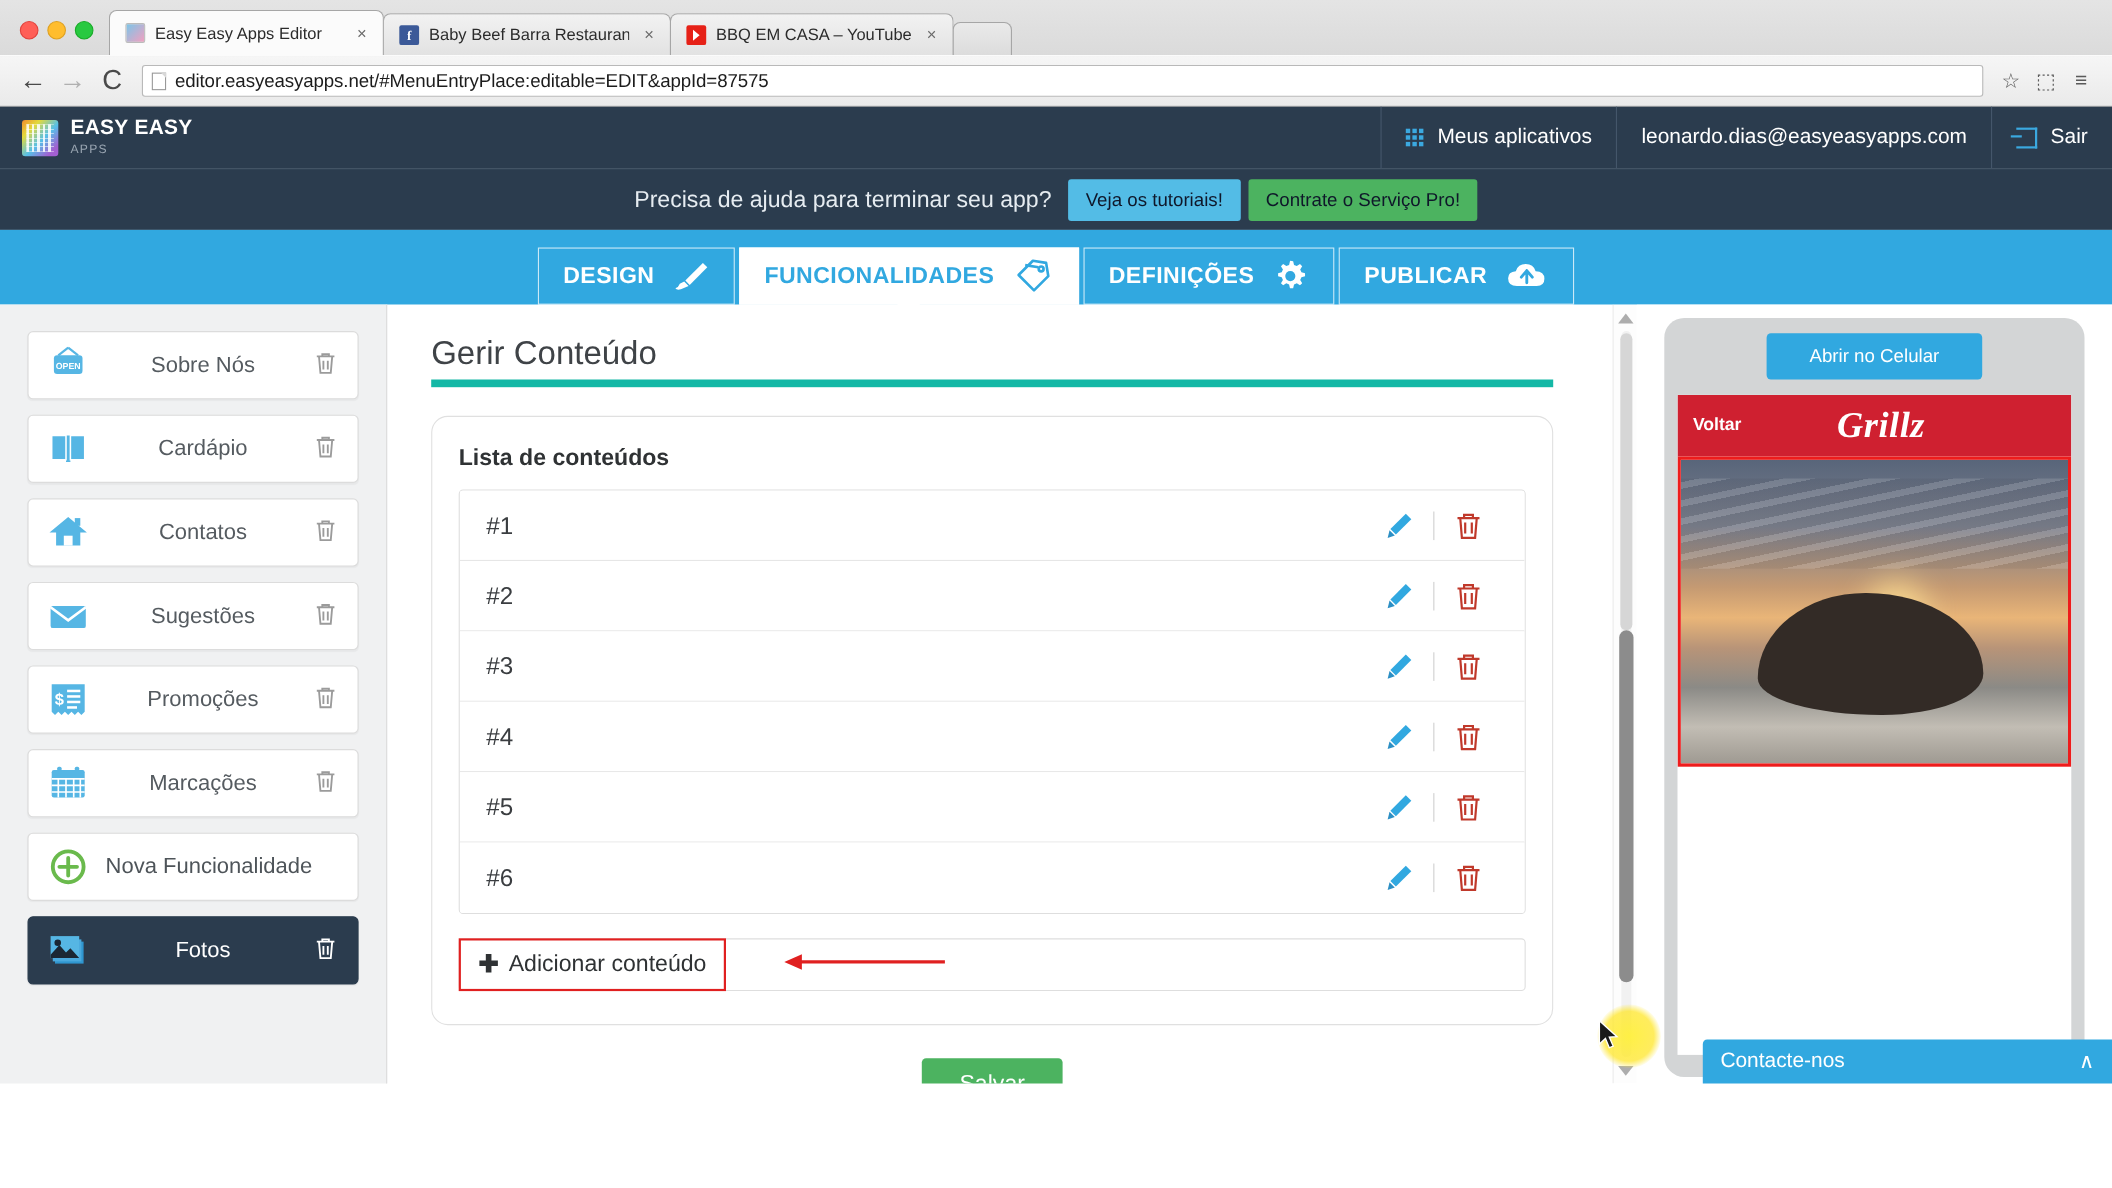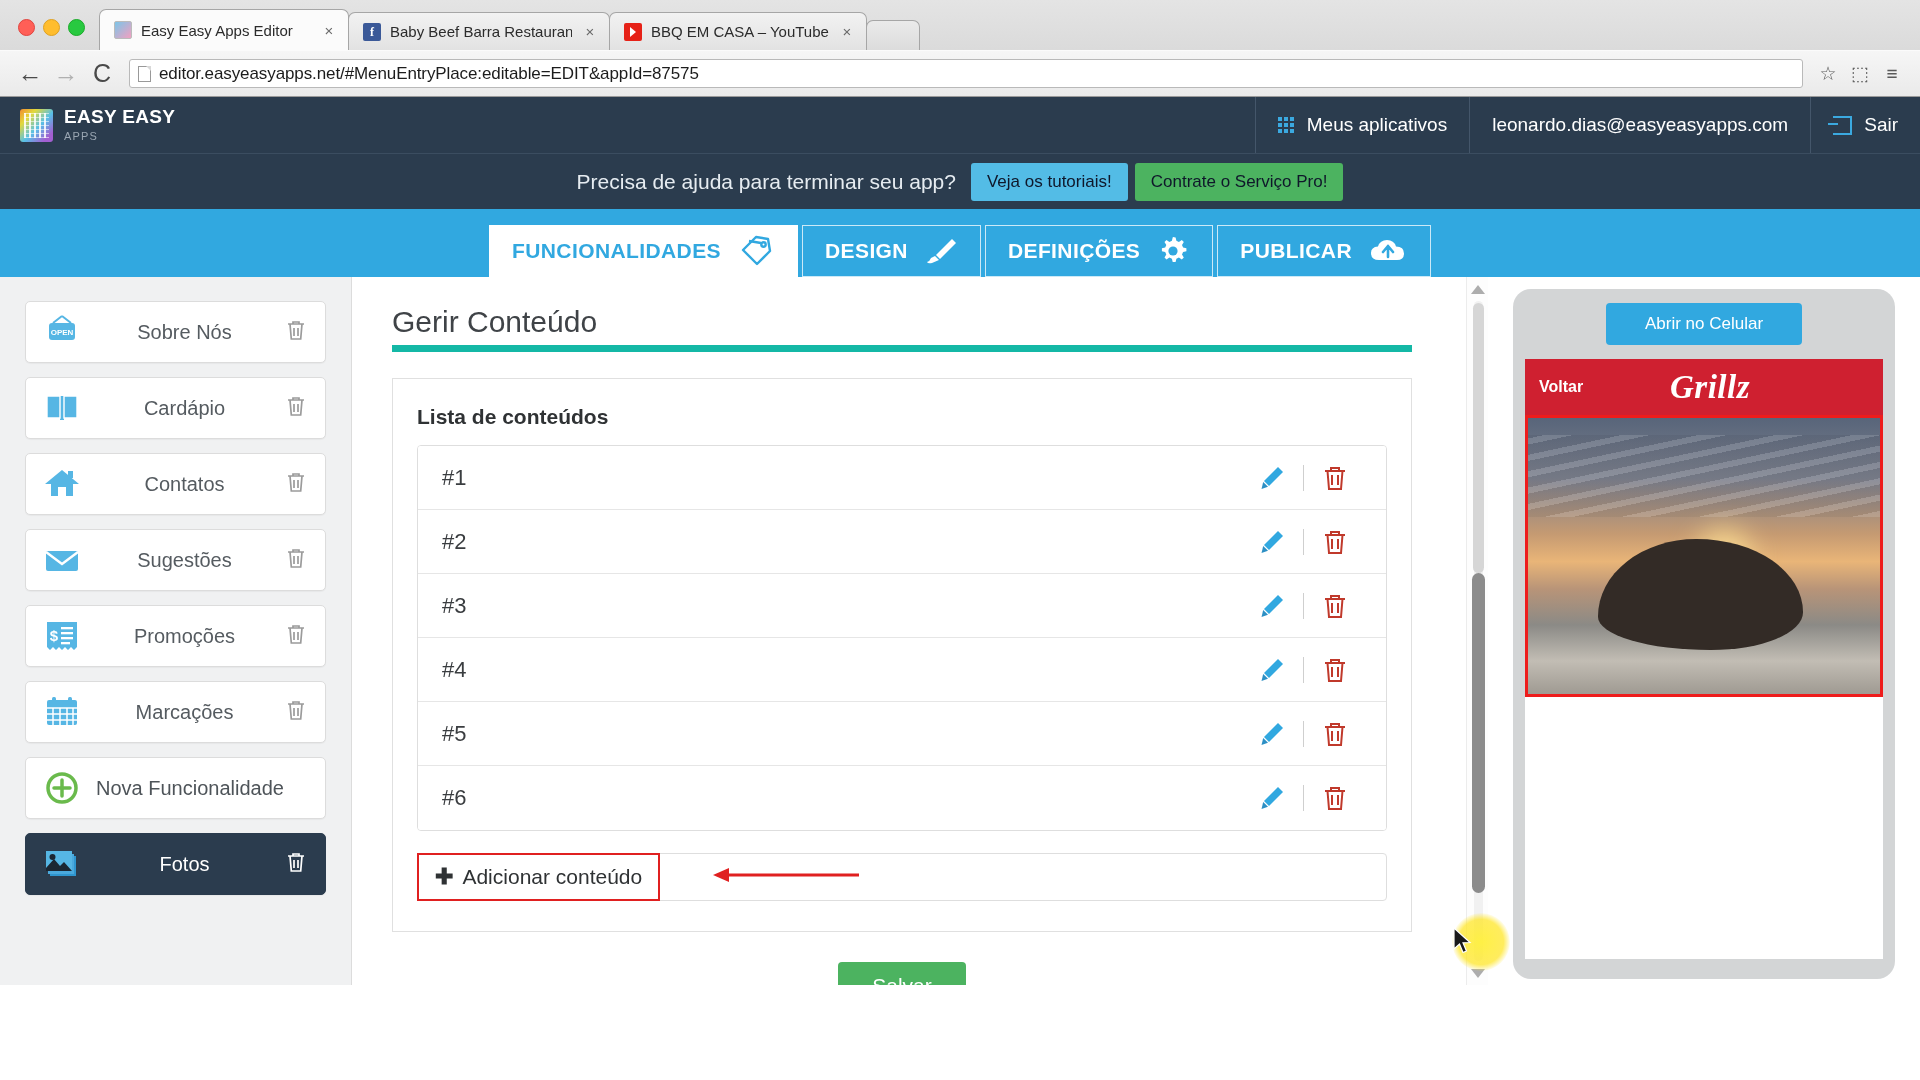--- a/index.html
+++ b/index.html
@@ -316,21 +316,21 @@
     font-weight: 400;
     color: #3f4347;
     padding-bottom: 6px;
     border-bottom: 7px solid #14b8a6;
     width: 1020px;
   }
   #content-card {
     margin-top: 26px;
     width: 1020px;
     border: 1px solid #e0e0e0;
-    border-radius: 0;
+    border-radius: 15px;
     padding: 26px 24px 30px 24px;
     background: #fff;
   }
   #list-heading {
     font-size: 21px;
     font-weight: bold;
     color: #2f3234;
     margin-bottom: 16px;
   }
   #content-list {
@@ -623,42 +623,42 @@
 </div>
 
 <div id="promo-strip">
   <span id="promo-text">Precisa de ajuda para terminar seu app?</span>
   <span class="promo-btn blue">Veja os tutoriais!</span>
   <span class="promo-btn green">Contrate o Serviço Pro!</span>
 </div>
 
 <div id="tabbar">
 
+  <div class="mtab">
+    <span>DESIGN</span>
+    <span>
+      <svg width="34" height="30" viewBox="0 0 34 30">
+          <g fill="#ffffff">
+        <path d="M28 3 L32 7 L16 23 L12 19 Z"></path>
+        <path d="M11 20 L15 24 L8 27 Q4 28 3 26 Q6 25 7 22 Z"></path>
+      </g>
+        </svg>
+    </span>
+  </div>
+
   <div class="mtab active">
     <span>FUNCIONALIDADES</span>
     <span>
       <svg width="38" height="34" viewBox="0 0 38 34">
         <g fill="none" stroke="#31a8e0" stroke-width="2.4" stroke-linejoin="round">
           <path d="M19 3 L31 5 L33 17 L20 30 L6 16 Z"></path>
           <circle cx="26.5" cy="10.5" r="2.2"></circle>
           <path d="M12 7 L24 9"></path>
         </g>
       </svg>
-    </span>
-  </div>
-
-  <div class="mtab">
-    <span>DESIGN</span>
-    <span>
-      <svg width="34" height="30" viewBox="0 0 34 30">
-          <g fill="#ffffff">
-        <path d="M28 3 L32 7 L16 23 L12 19 Z"></path>
-        <path d="M11 20 L15 24 L8 27 Q4 28 3 26 Q6 25 7 22 Z"></path>
-      </g>
-        </svg>
     </span>
   </div>
 
   <div class="mtab">
     <span>DEFINIÇÕES</span>
     <span>
       <svg width="34" height="34" viewBox="0 0 34 34">
           <g fill="#ffffff">
         <path d="M17 3 l2.6 .5 .8 3.3 2.5 1.1 2.9-1.8 2 2 -1.8 2.9 1.1 2.5 3.3 .8 0 2.9 -3.3 .8 -1.1 2.5 1.8 2.9 -2 2 -2.9-1.8 -2.5 1.1 -.8 3.3 -2.9 0 -.8-3.3 -2.5-1.1 -2.9 1.8 -2-2 1.8-2.9 -1.1-2.5 -3.3-.8 0-2.9 3.3-.8 1.1-2.5 -1.8-2.9 2-2 2.9 1.8 2.5-1.1 .8-3.3z"></path>
         <circle cx="17" cy="17" r="4.6" fill="#31a8e0"></circle>
@@ -1016,20 +1016,24 @@
           <span id="phone-back">Voltar</span>
           <span id="phone-brand">Grillz</span>
         </div>
         <div id="phone-photo">
           <span id="cloudband"></span>
           <span id="sun"></span>
           <span id="rock"></span>
         </div>
       </div>
     </div>
+    <div id="contact-bar">
+      <span>Contacte-nos</span>
+      <span>∧</span>
+    </div>
   </div>
 
 </div>
 
 <div id="cursor"></div>
 <span id="cursor-arrow">
   <svg width="22" height="30" viewBox="0 0 22 30">
     <path d="M2 2 L2 23 L7.5 18 L11 26.5 L14.5 25 L11 16.8 L18 16.5 Z" fill="#1a1a1a" stroke="#ffffff" stroke-width="1.2"></path>
   </svg>
 </span>

